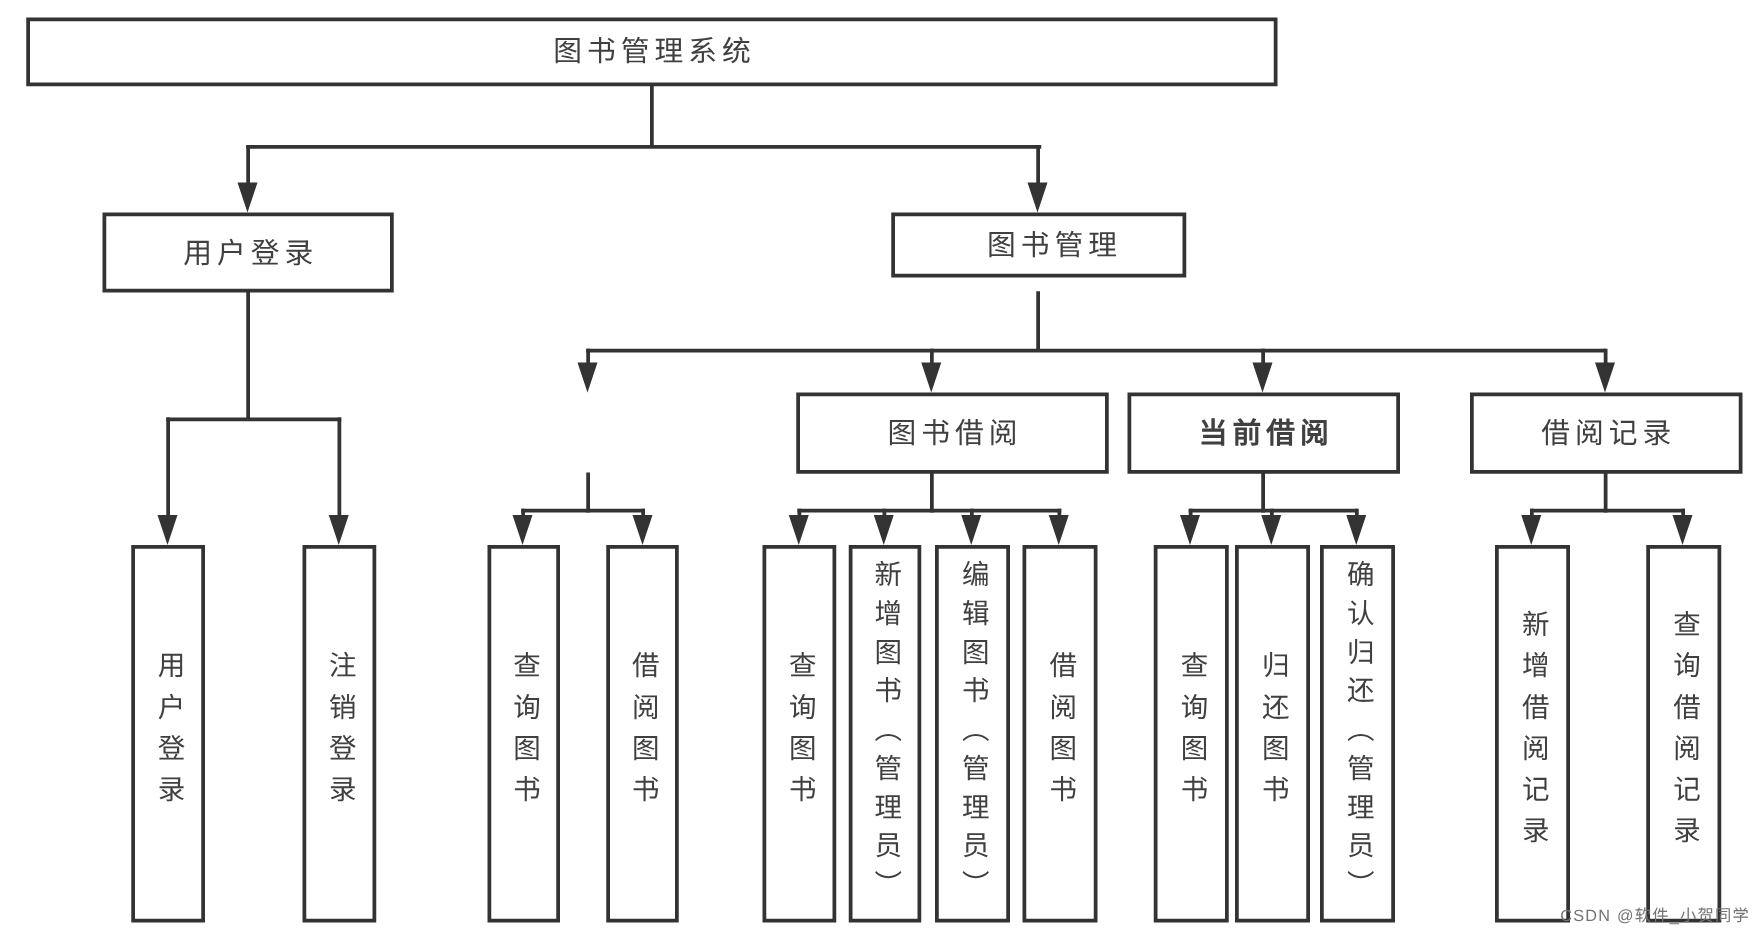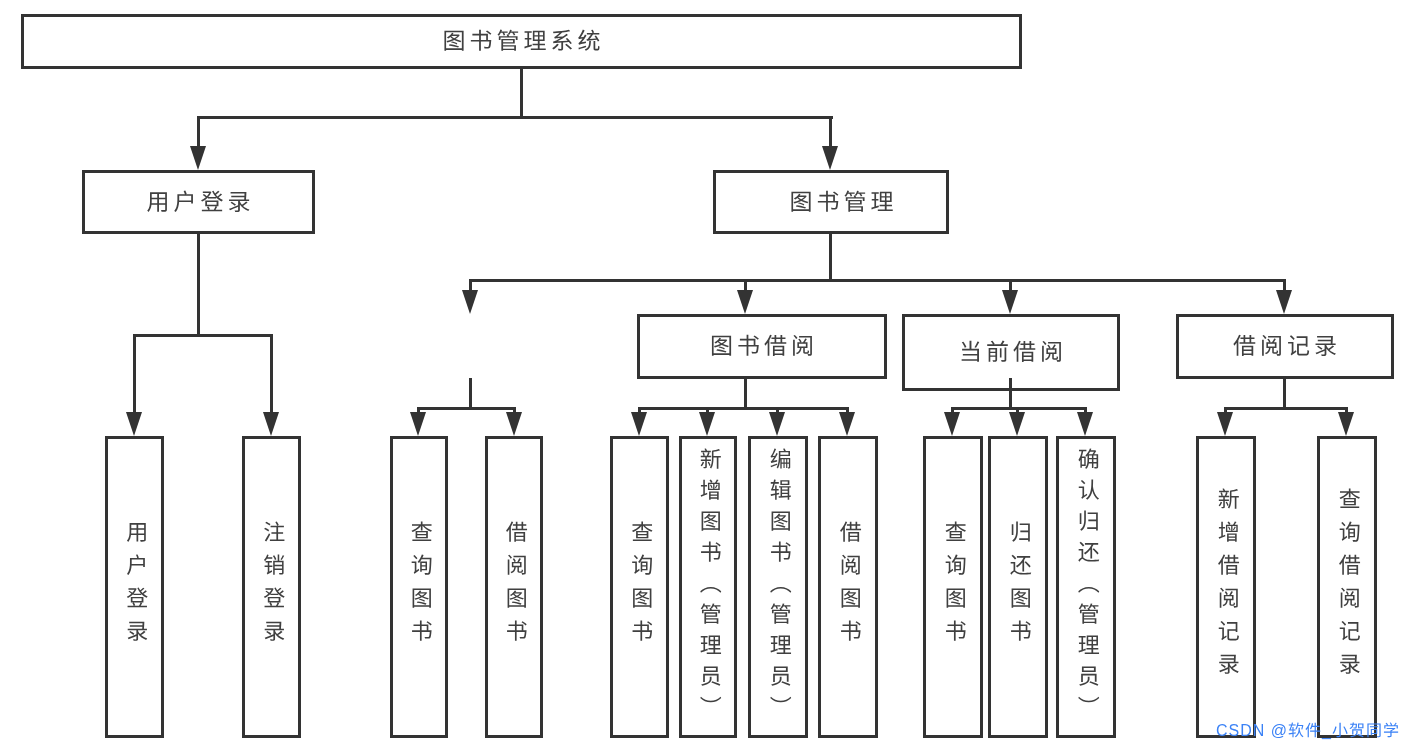--- a/index.html
+++ b/index.html
@@ -43,49 +43,49 @@
     position: absolute;
     width: 0; height: 0;
     border-left: 8px solid transparent;
     border-right: 8px solid transparent;
     border-top: 24px solid #333333;
   }
   .watermark {
     position: absolute;
     right: 5px;
     bottom: 6px;
-    font-size: 16px;
+    font-size: 13px;
     letter-spacing: 1px;
-    color: #3b82f6;
+    color: #737373;
     white-space: nowrap;
   }
 </style>
 </head>
 <body>
 
 <div class="canvas">
 
   <div class="box" style="left:21px; top:14px; width:1001px; height:55px;">
     <span class="hlabel">图书管理系统</span>
   </div>
 
   <div class="box" style="left:82px; top:170px; width:233px; height:64px;">
     <span class="hlabel">用户登录</span>
   </div>
 
-  <div class="box" style="left:713px; top:170px; width:236px; height:64px;padding-left:21px;">
+  <div class="box" style="left:713px; top:170px; width:236px; height:52px;padding-left:21px;">
     <span class="hlabel">图书管理</span>
   </div>
 
 
   <div class="box" style="left:637px; top:314px; width:250px; height:65px;">
     <span class="hlabel">图书借阅</span>
   </div>
 
-  <div class="box" style="left:902px; top:314px; width:218px; height:77px;">
+  <div class="box" style="left:902px; top:314px; width:218px; height:65px;font-weight:bold;">
     <span class="hlabel">当前借阅</span>
   </div>
 
   <div class="box" style="left:1176px; top:314px; width:218px; height:65px;">
     <span class="hlabel">借阅记录</span>
   </div>
 
   <div class="box" style="left:105px; top:436px; width:59px; height:302px;">
     <span class="vlabel">用户登录</span>
   </div>

